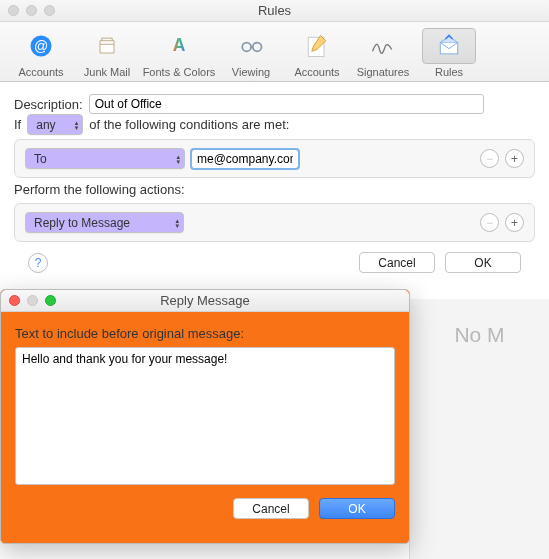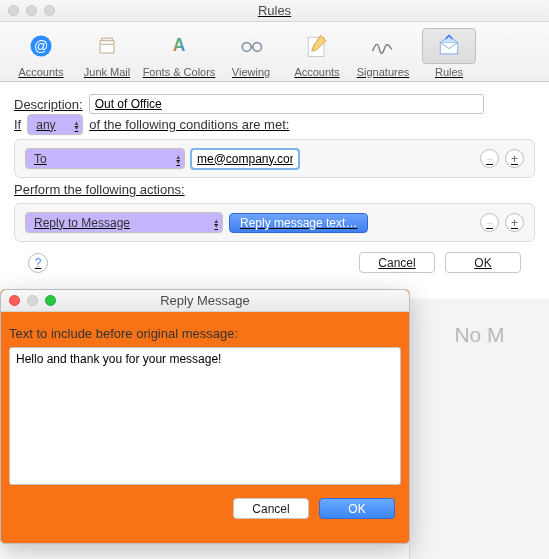--- a/index.html
+++ b/index.html
@@ -1,40 +1,40 @@
 <!DOCTYPE html>
 <html><head>
 <meta charset="utf-8">
 <style>
 * { box-sizing: border-box; margin: 0; padding: 0; font-family: -apple-system, "Helvetica Neue", Arial, sans-serif; }
 body { width: 549px; height: 559px; background: #fff; position: relative; overflow: hidden; }
 
 
-.win-main { position: absolute; left: 0; top: 0; width: 549px; height: 559px; background: #fff; text-decoration: underline; }
+.win-main { position: absolute; left: 0; top: 0; width: 549px; height: 559px; background: #fff; }
 .titlebar { height: 22px; background: linear-gradient(#f7f7f7,#ececec); border-bottom: 1px solid #d8d8d8; text-align: center; font-size: 13px; line-height: 22px; color: #4a4a4a; position: relative; }
 .traffic { position: absolute; left: 8px; top: 5px; display: flex; gap: 7px; }
 .dot { width: 11px; height: 11px; border-radius: 50%; background: #d7d7d7; border: 1px solid #c7c7c7; }
 
 .toolbar { height: 60px; background: linear-gradient(#fafafa,#efefef); border-bottom: 1px solid #c8c8c8; display: flex; align-items: flex-end; padding: 4px 8px 3px; gap: 0; }
 .tb-item { width: 66px; display: flex; flex-direction: column; align-items: center; font-size: 11px; color: #606060; gap: 2px; cursor: default; }
 .tb-item.sel .tb-icon-wrap { background: linear-gradient(#e8e8e8,#dcdcdc); border: 1px solid #bfbfbf; border-radius: 4px; }
 .tb-icon-wrap { width: 54px; height: 36px; display: flex; align-items: center; justify-content: center; }
 .tb-icon-wrap svg { width: 30px; height: 28px; }
 
 .content { padding: 12px 14px; font-size: 13px; color: #333; }
 .row { display: flex; align-items: center; gap: 6px; }
 label { font-size: 13px; color: #333; }
 input[type=text] { border: 1px solid #c4c4c4; border-radius: 3px; height: 20px; padding: 0 5px; font-size: 12px; background: #fff; }
 .desc-input { width: 395px; }
 .select { display: inline-flex; align-items: center; justify-content: space-between; background: #c4b5fd; border: 1px solid #c4c4c4; border-radius: 4px; height: 21px; padding: 0 4px 0 8px; font-size: 12px; cursor: default; box-shadow: 0 1px 0 rgba(0,0,0,0.04); }
 .select .chev { display: flex; flex-direction: column; align-items: center; margin-left: 6px; color: #444; font-size: 7px; line-height: 5px; }
 .sel-any { width: 56px; }
 .sel-field { width: 160px; }
 .sel-op { width: 126px; }
-.sel-action { width: 198px; }
+.sel-action { width: 159px; }
 .cond-input { width: 108px; outline: 2px solid #7fb4ea; outline-offset: -1px; }
 
 .section { border: 1px solid #dcdcdc; border-radius: 6px; background: #f7f7f7; padding: 8px 10px; margin: 4px 0 4px; position: relative; }
 .pm-group { display: flex; gap: 6px; margin-left: auto; }
 .circ-btn { width: 19px; height: 19px; border-radius: 50%; border: 1px solid #bdbdbd; background: #fff; display: flex; align-items: center; justify-content: center; font-size: 12px; color: #666; cursor: default; }
 .circ-btn.dis { color: #cfcfcf; }
 
 .aqua-btn { display: inline-flex; align-items: center; height: 20px; padding: 0 10px; border-radius: 4px; background: linear-gradient(#6fa3f8,#3f7ff0); color: #fff; font-size: 12px; border: 1px solid #2f68d8; cursor: default; }
 
 .footer { display: flex; align-items: center; gap: 10px; padding: 6px 14px 0; }
@@ -45,21 +45,21 @@
 .bgpane { position: absolute; right: 0; bottom: 0; width: 140px; height: 260px; background: #f4f4f4; border-left: 1px solid #e0e0e0; display: flex; align-items: flex-start; justify-content: center; padding-top: 24px; font-size: 21px; color: #b8b8b8; }
 .bgpane-clip { white-space: nowrap; }
 
 
 .win-dialog { position: absolute; left: 0; top: 289px; width: 410px; height: 255px; background: #f97316; border: 1px solid #bcbcbc; box-shadow: 0 8px 26px rgba(0,0,0,0.25); border-radius: 5px; }
 .dlg-title { height: 22px; background: linear-gradient(#f8f8f8,#e9e9e9); border-bottom: 1px solid #d3d3d3; text-align: center; font-size: 13px; line-height: 22px; color: #4c4c4c; position: relative; border-radius: 5px 5px 0 0; }
 .dlg-traffic { position: absolute; left: 8px; top: 5px; display: flex; gap: 7px; }
 .dot-r { width: 11px; height: 11px; border-radius: 50%; border: 1px solid #c7c7c7; }
 .dot-red { background: #ff5f57; border-color: #e24640; }
 .dot-grn { background: #28c840; border-color: #22a935; }
-.dlg-body { padding: 14px 8px 10px; font-size: 13px; color: #303030; }
+.dlg-body { padding: 14px 14px 10px; font-size: 13px; color: #303030; }
 .dlg-body textarea { width: 100%; height: 138px; border: 1px solid #c4c4c4; border-radius: 3px; padding: 4px 6px; font-size: 12px; font-family: inherit; resize: none; margin-top: 6px; background: #fff; }
 .dlg-footer { display: flex; justify-content: flex-end; gap: 10px; padding: 0 14px 10px; }
 </style>
 </head>
 <body>
 
 <div class="win-main">
   <div class="titlebar">
     <div class="traffic">
       <div class="dot"></div>
@@ -183,23 +183,20 @@
 
     <div class="section" style="margin-top:6px">
       <div class="row" style="margin:0">
         <div class="select sel-action">
           <span>Reply to Message</span>
           <span class="chev">
               <span>▴</span>
               <span>▾</span>
             </span>
         </div>
-        <div class="aqua-btn">
-          <span>Reply message text…</span>
-        </div>
         <div class="pm-group">
           <div class="circ-btn dis">−</div>
           <div class="circ-btn">+</div>
         </div>
       </div>
     </div>
 
     <div class="footer">
       <div class="help-btn">?</div>
       <div style="flex:1"></div>

